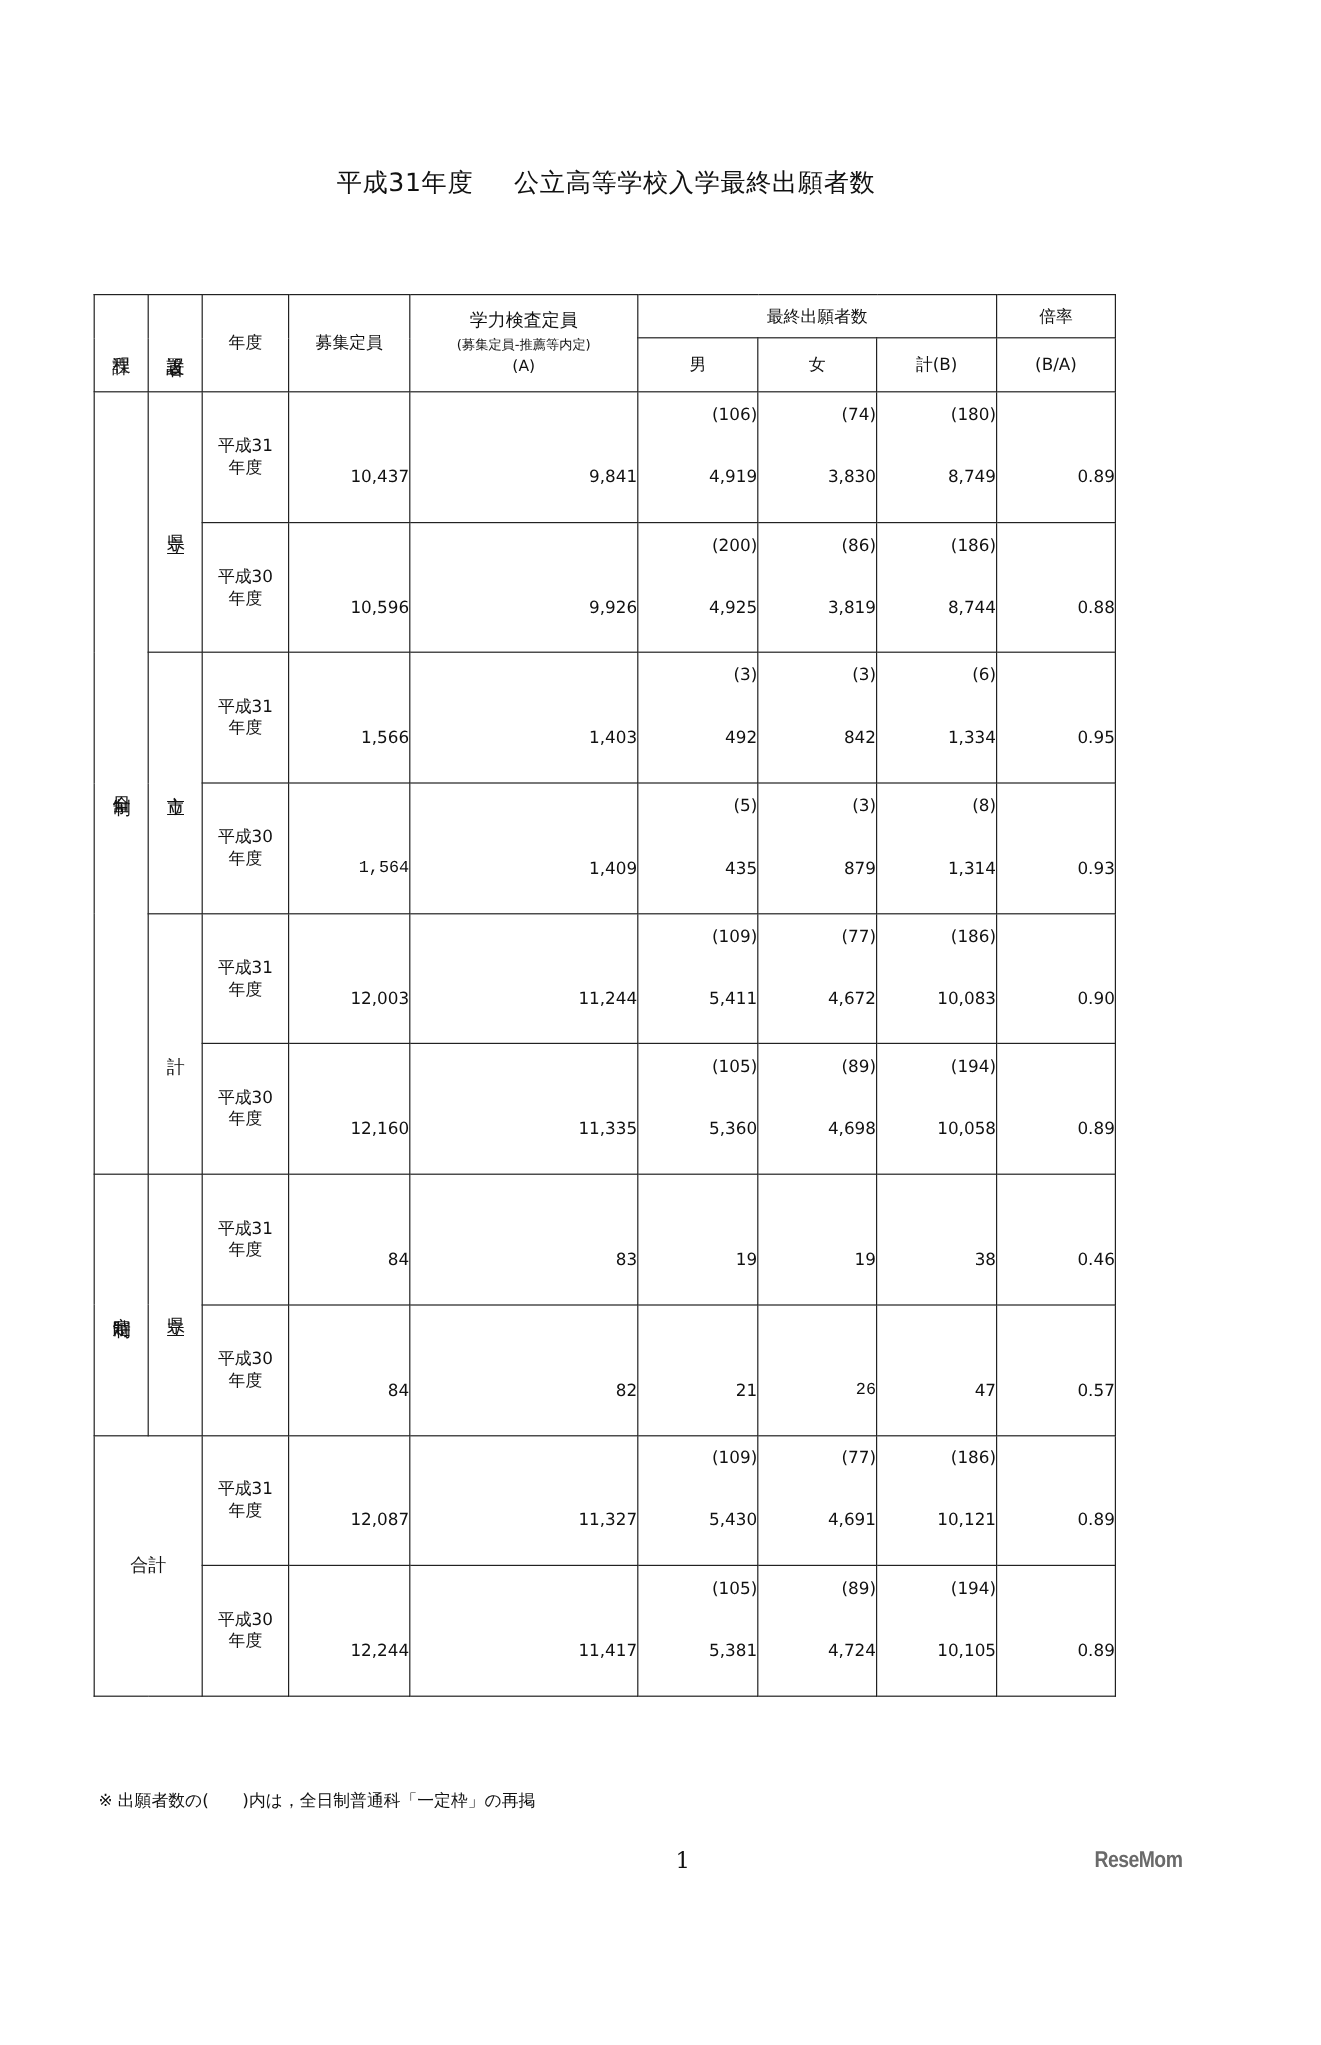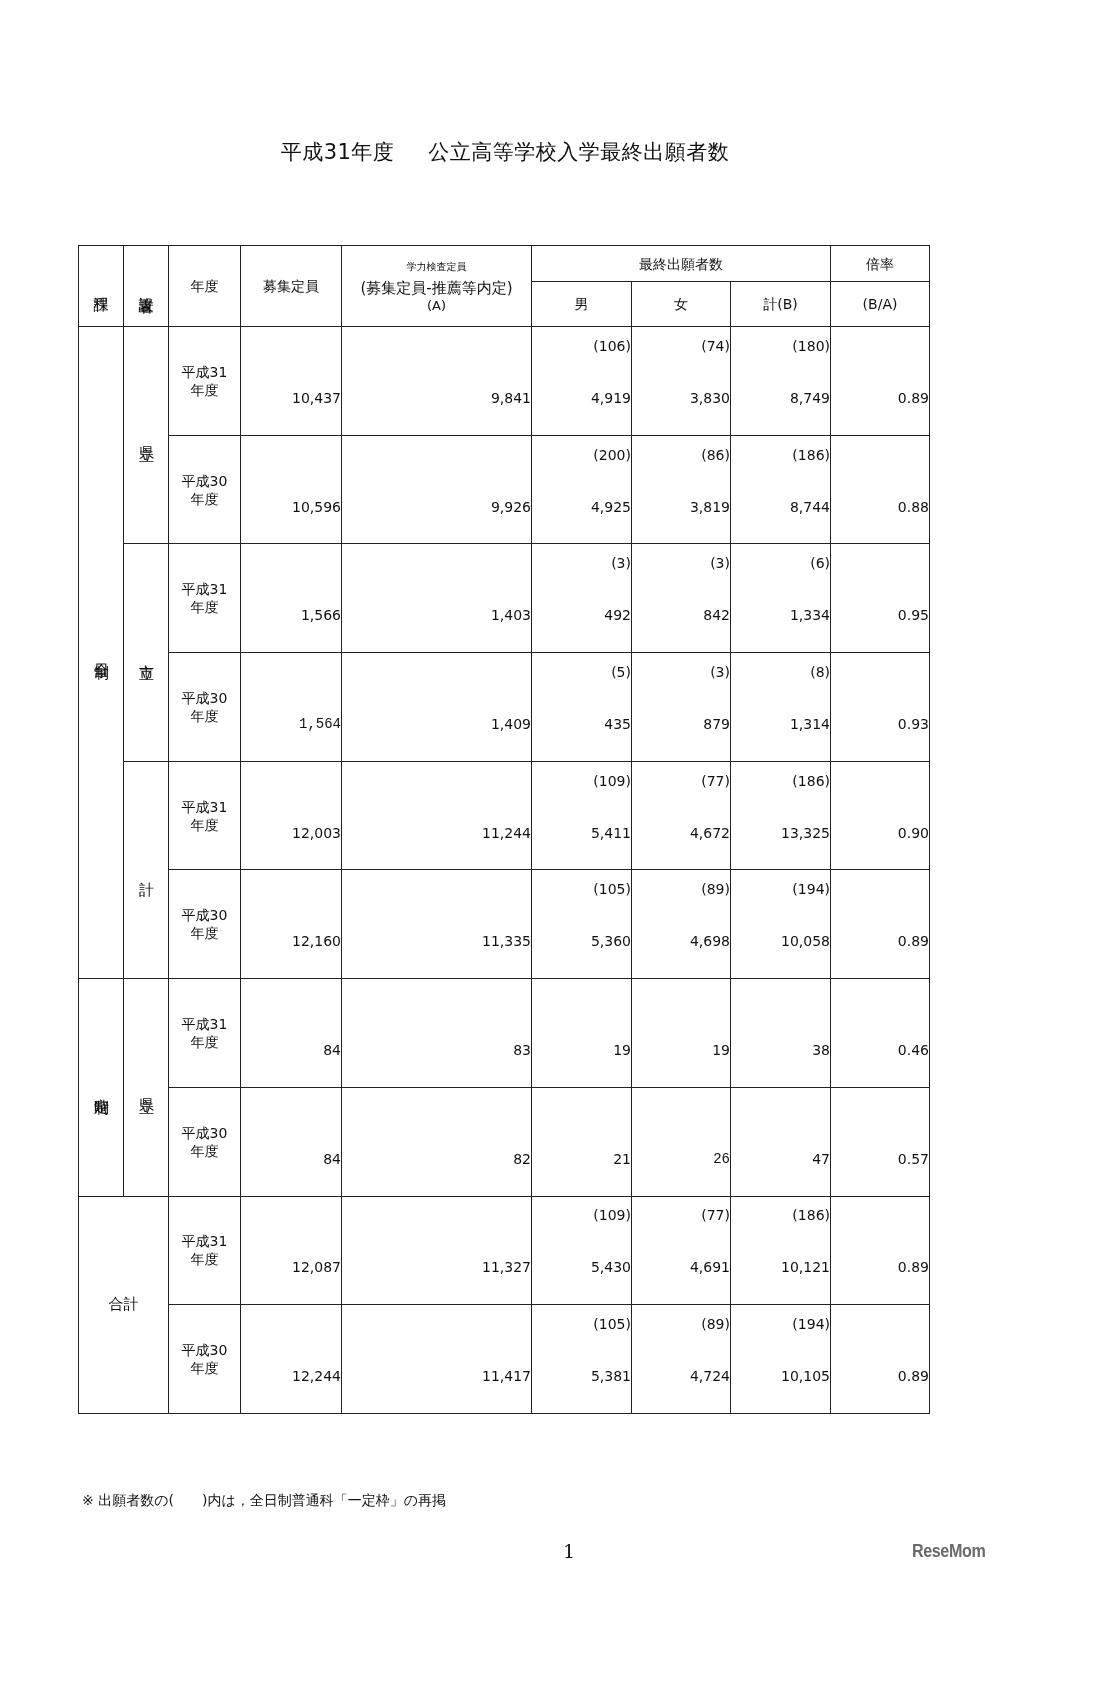--- a/index.html
+++ b/index.html
@@ -48,22 +48,22 @@
     <tr style="height:36px">
       <th class="h" rowspan="2">
           <span class="vert">課程</span>
         </th>
       <th class="h" rowspan="2">
           <span class="vert">設置者</span>
         </th>
       <th class="h" rowspan="2">年度</th>
       <th class="h" rowspan="2">募集定員</th>
       <th class="h" rowspan="2">
-        <div style="font-size:10px;margin-bottom:3px">学力検査定員</div>
-        <div style="font-size:15px">(募集定員-推薦等内定)</div>
+        <div style="font-size:15px;margin-bottom:3px">学力検査定員</div>
+        <div style="font-size:11px">(募集定員-推薦等内定)</div>
         <div style="font-size:13px">(A)</div>
       </th>
       <th class="h" colspan="3">最終出願者数</th>
       <th class="h">倍率</th>
     </tr>
     <tr style="height:45px">
       <th class="h">男</th>
       <th class="h">女</th>
       <th class="h">計(B)</th>
       <th class="h">(B/A)</th>
@@ -275,21 +275,21 @@
         </td>
         <td class="num">
           <div class="wrap">
             <span class="sub">(77)</span>
             <span class="main">4,672</span>
           </div>
         </td>
         <td class="num">
           <div class="wrap">
             <span class="sub">(186)</span>
-            <span class="main">13,325</span>
+            <span class="main">10,083</span>
           </div>
         </td>
         <td class="num">
           <div class="wrap">
             <span class="sub"></span>
             <span class="main">0.90</span>
           </div>
         </td>
       </tr>
       <tr style="height: 108.7px;">

